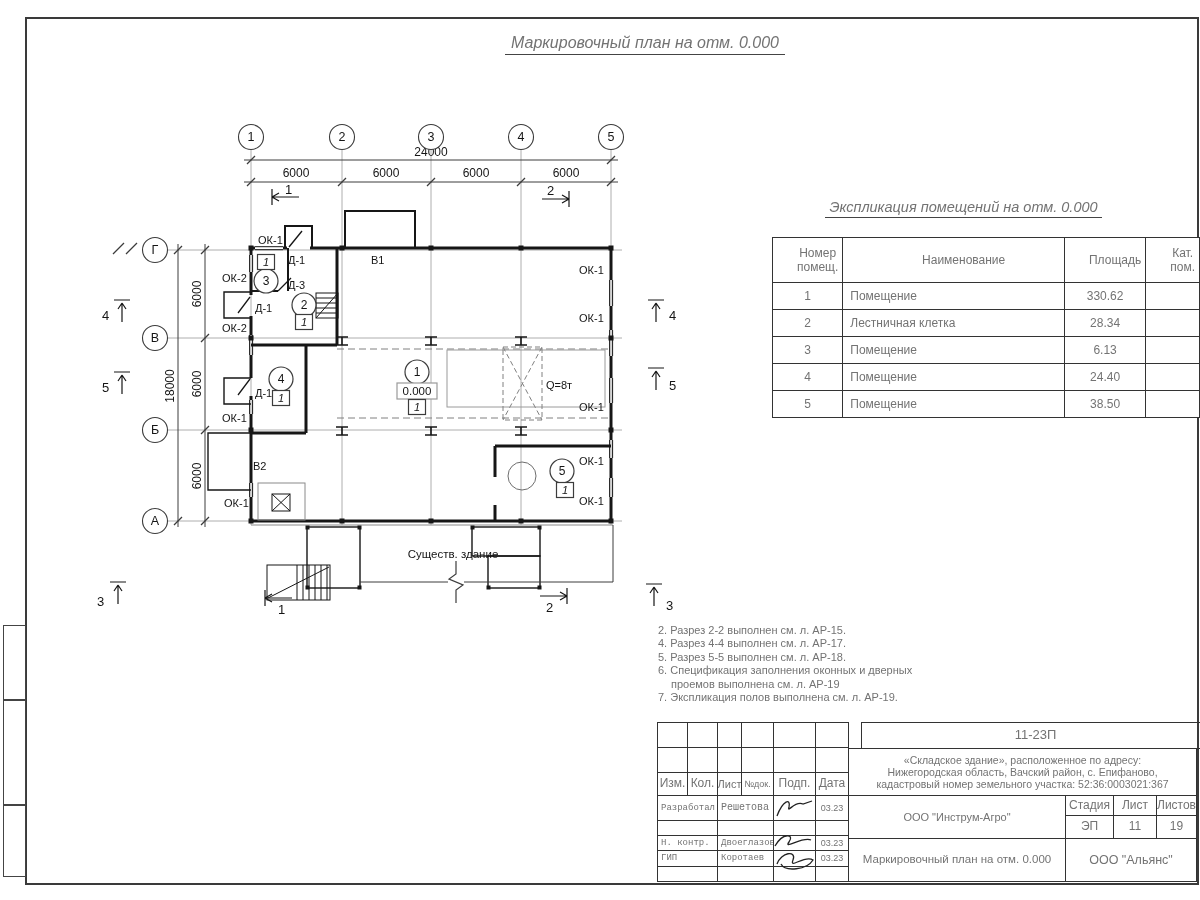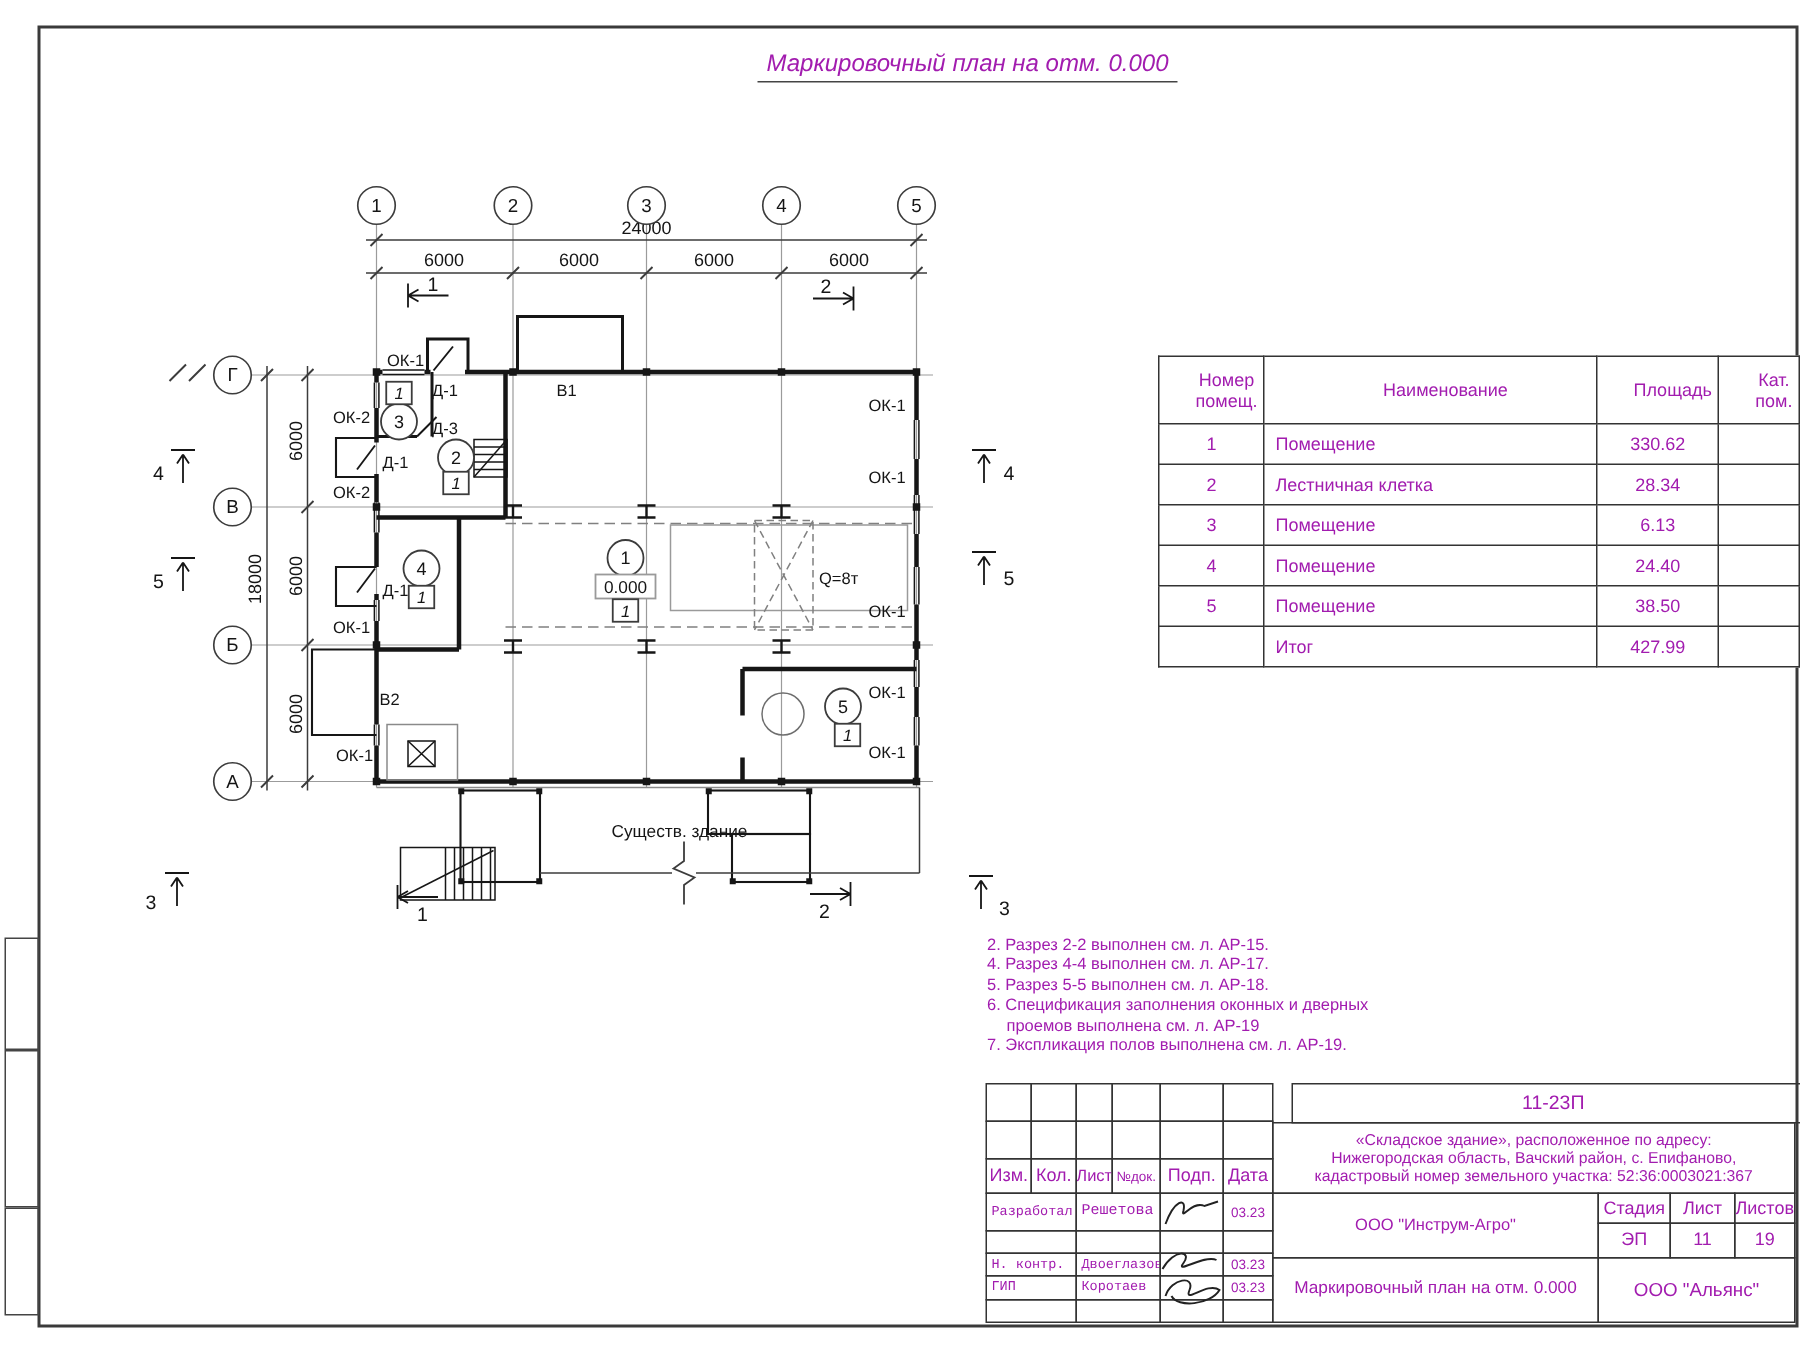--- a/index.html
+++ b/index.html
@@ -1,17 +1,17 @@
 <!DOCTYPE html>
 <html><head>
 <meta charset="utf-8">
 <style>
   html,body{margin:0;padding:0;background:#fff;}
   .sheet{position:relative;width:1200px;height:900px;background:#ffffff;overflow:hidden;
-         font-family:"Liberation Sans",sans-serif;color:#a21caf;}
+         font-family:"Liberation Sans",sans-serif;color:#737373;}
   .abs{position:absolute;}
   .frame{border:2px solid #3a3a3a;}
   .main-title{left:370px;top:34px;width:550px;text-align:center;font-size:16px;font-style:italic;}
   .main-title span{display:inline-block;border-bottom:1.3px solid #444;padding:0 6px 2px 6px;}
   .expl-title{left:772px;top:199px;width:383px;text-align:center;font-size:14.5px;font-style:italic;}
   .expl-title span{display:inline-block;border-bottom:1.3px solid #444;padding:0 4px 2px 4px;}
   table.expl{position:absolute;left:772px;top:237px;border-collapse:collapse;table-layout:fixed;
              font-size:12px;background:#fff;}
   table.expl td,table.expl th{border:1.4px solid #333;padding:0 4px;height:26px;font-weight:normal;
              overflow:hidden;white-space:nowrap;}
@@ -272,20 +272,23 @@
       <text x="669" y="320">4</text>
       <text x="669" y="390">5</text>
       <text x="666" y="610">3</text>
       <text x="285" y="194">1</text>
       <text x="547" y="195">2</text>
       <text x="278" y="614">1</text>
       <text x="546" y="612">2</text>
     </g>
   </svg>
 
+  <div class="abs expl-title">
+    <span>Экспликация помещений на отм. 0.000</span>
+  </div>
   <table class="expl">
     <colgroup>
         <col style="width:45px">
         <col style="width:246px">
         <col style="width:61px">
         <col style="width:31px">
       </colgroup>
     <tbody>
         <tr>
       <th class="c">
@@ -320,26 +323,20 @@
     <tr>
       <td class="c">4</td>
       <td class="l">Помещение</td>
       <td class="c">24.40</td>
       <td class="c"></td>
     </tr>
     <tr>
       <td class="c">5</td>
       <td class="l">Помещение</td>
       <td class="c">38.50</td>
-      <td class="c"></td>
-    </tr>
-    <tr>
-      <td class="c"></td>
-      <td class="l">Итог</td>
-      <td class="c">427.99</td>
       <td class="c"></td>
     </tr>
   </tbody>
     </table>
 
   <div class="abs notes">
     <div>2. Разрез 2-2 выполнен см. л. АР-15.</div>
     <div>4. Разрез 4-4 выполнен см. л. АР-17.</div>
     <div>5. Разрез 5-5 выполнен см. л. АР-18.</div>
     <div>6. Спецификация заполнения оконных и дверных</div>

